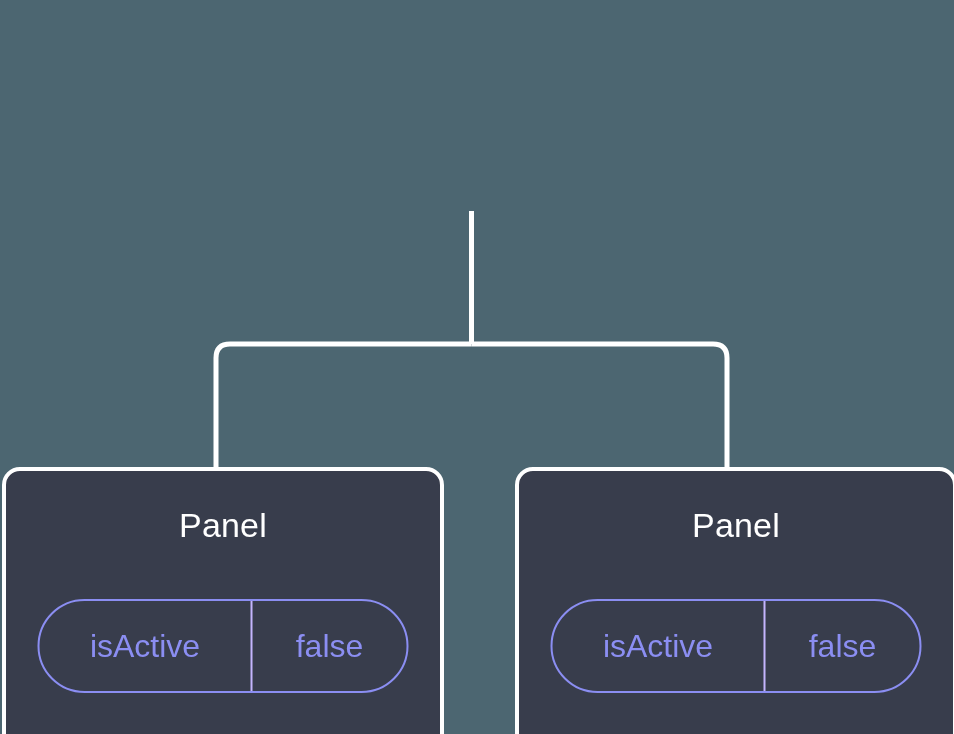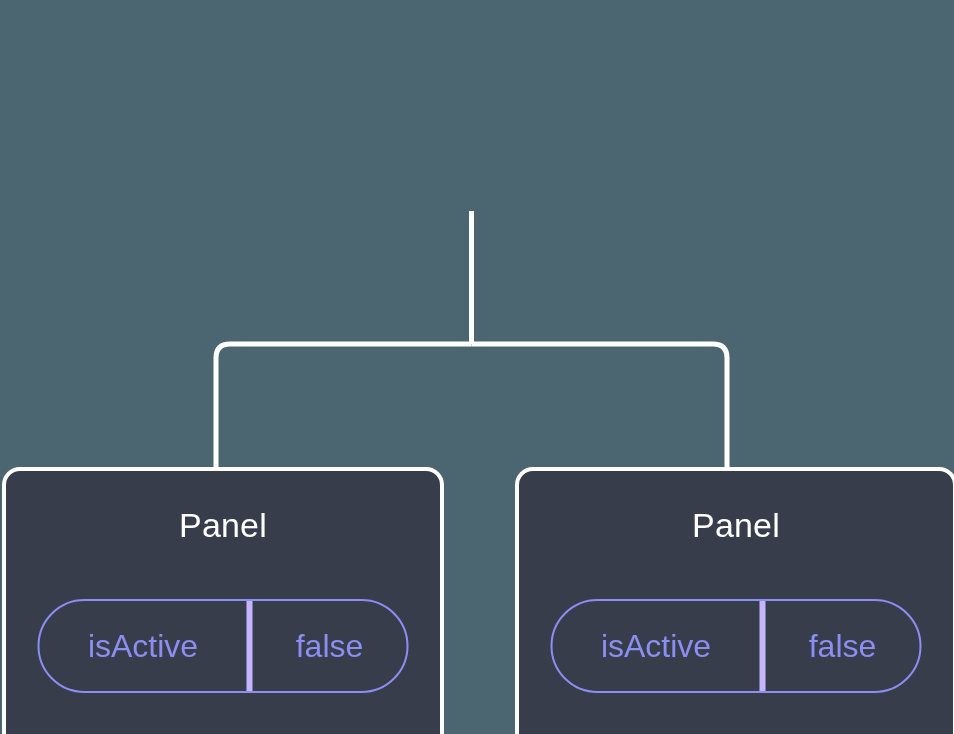--- a/index.html
+++ b/index.html
@@ -99,21 +99,21 @@
     align-items: center;
     justify-content: center;
     color: #8b8ef2;
     font-size: 32px;
     line-height: 1;
     white-space: nowrap;
     box-sizing: border-box;
   }
   .prop-key {
     flex: 0 0 213px;
-    border-right: 6px solid #c4b5fd;
+    border-right: 2px solid #c4b5fd;
   }
   .prop-value {
     flex: 1 1 auto;
   }
 </style>
 </head>
 <body>
 
 <div id="tree-canvas">
 

